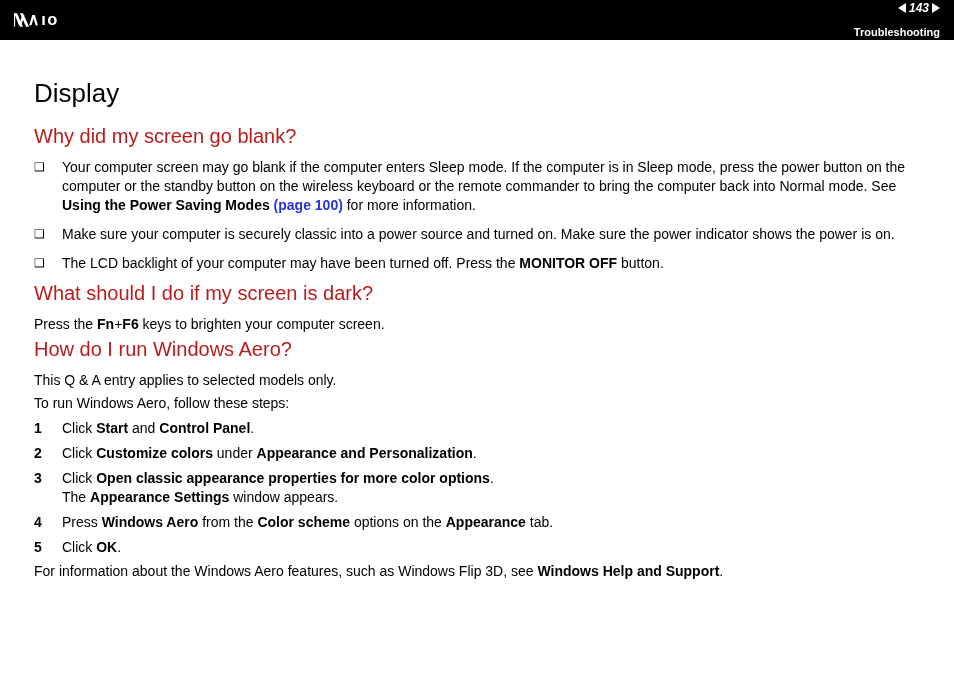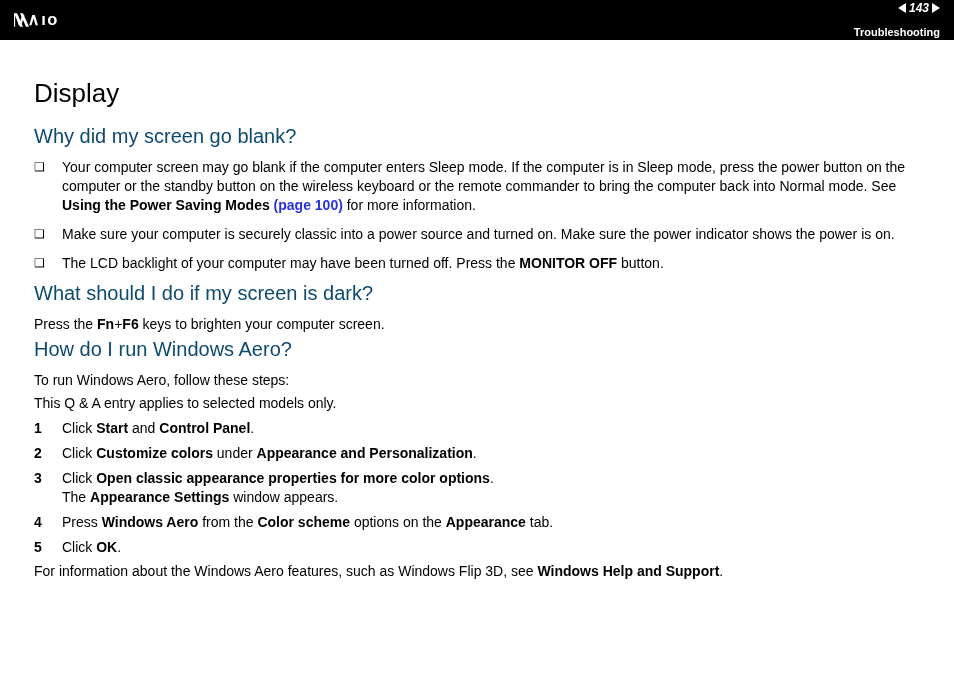--- a/index.html
+++ b/index.html
@@ -62,21 +62,21 @@
   }
   .content {
     padding: 38px 33px 20px 34px;
   }
   .page-title {
     font-size: 26px;
     font-weight: normal;
     margin-bottom: 16px;
   }
   .question {
-    color: #0c4a6e;
+    color: #b91c1c;
     font-size: 20px;
     font-weight: normal;
     margin-bottom: 10px;
   }
   .bullet-list {
     margin-left: 0;
     padding-left: 0;
   }
   .bullet-item {
     display: flex;
@@ -161,22 +161,22 @@
       </div>
     </div>
   </div>
 
   <h2 class="question">What should I do if my screen is dark?</h2>
   <p class="para">
     <span>Press the </span><b>Fn</b><span>+</span><b>F6</b><span> keys to brighten your computer screen.</span>
   </p>
 
   <h2 class="question">How do I run Windows Aero?</h2>
+  <p class="para">This Q &amp; A entry applies to selected models only.</p>
   <p class="para">To run Windows Aero, follow these steps:</p>
-  <p class="para">This Q &amp; A entry applies to selected models only.</p>
 
   <div class="num-list">
     <div class="num-item">
       <div class="num-mark">1</div>
       <div class="num-text">
         <span>Click </span><b>Start</b><span> and </span><b>Control Panel</b><span>.</span>
       </div>
     </div>
     <div class="num-item">
       <div class="num-mark">2</div>

